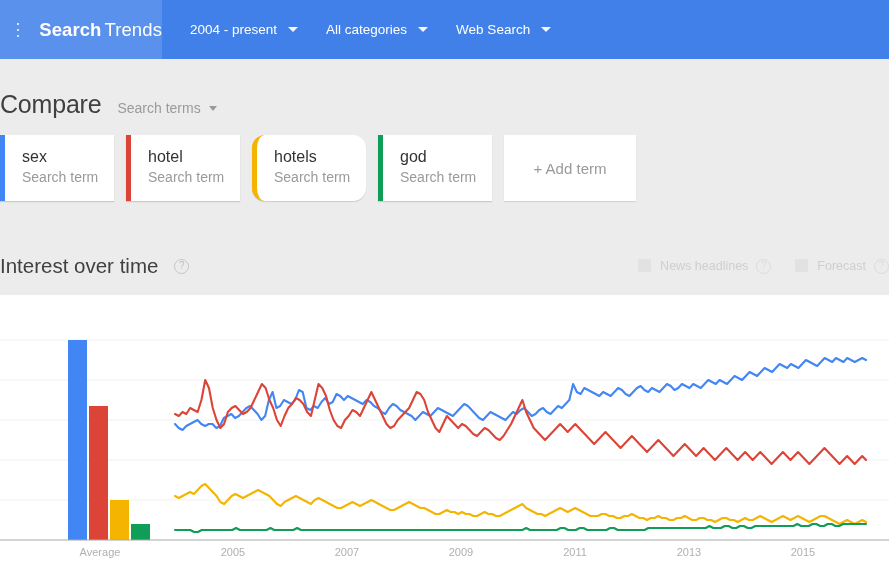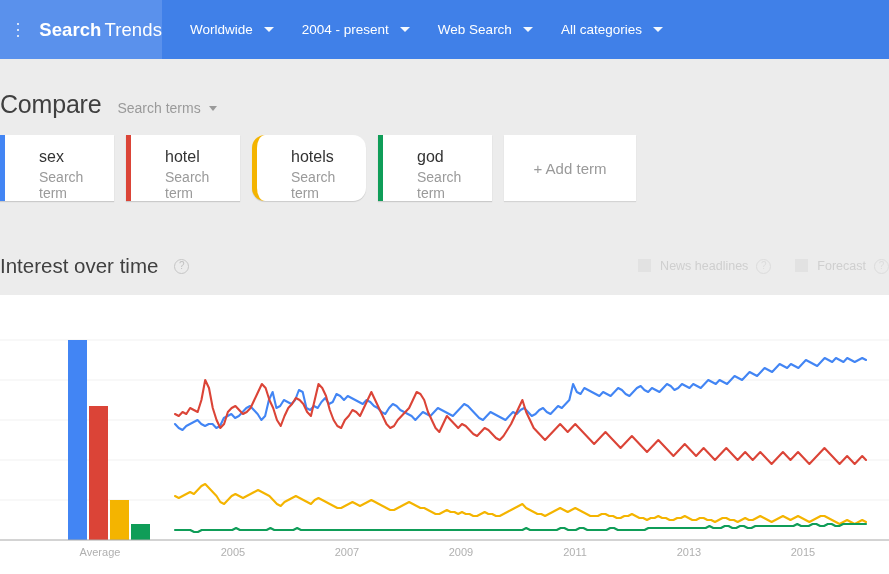--- a/index.html
+++ b/index.html
@@ -66,21 +66,21 @@
     border-right: 4.5px solid transparent;
     border-top: 5px solid #9a9a9a;
   }
 
   .cards { position: absolute; top: 135px; left: 0; display: flex; }
   .card {
     position: relative; width: 114px; height: 66px;
     background: #fff; margin-right: 12px;
     border-left: 5px solid #0369a1;
     box-shadow: 0 1px 1px rgba(0,0,0,.14);
-    padding: 13px 0 0 34px; cursor: pointer;
+    padding: 13px 0 0 17px; cursor: pointer;
   }
   .card .term { font-size: 16px; color: #333; line-height: 18px; }
   .card .sub { font-size: 14px; color: #9a9a9a; margin-top: 3px; }
   .card.add {
     border-left: none; display: flex; align-items: center; justify-content: center;
     width: 132px; padding: 0; box-shadow: 0 1px 1px rgba(0,0,0,.10);
   }
   .card.add .addlabel { font-size: 15px; color: #9a9a9a; }
 
   
@@ -126,33 +126,29 @@
         <i></i>
           <i></i>
           <i></i>
       </span>
       <span class="brand-text">
         <span class="g">Search</span><span class="t">Trends</span>
       </span>
     </div>
     <div class="navitems">
       <div class="navitem">
-        <span>Worldwide</span>
-        <span class="caret"></span>
-      </div>
-      <div class="navitem">
         <span>2004 - present</span>
         <span class="caret"></span>
       </div>
       <div class="navitem">
+        <span>All categories</span>
+        <span class="caret"></span>
+      </div>
+      <div class="navitem">
         <span>Web Search</span>
-        <span class="caret"></span>
-      </div>
-      <div class="navitem">
-        <span>All categories</span>
         <span class="caret"></span>
       </div>
     </div>
   </div>
 
   <div class="compare-row">
     <span class="compare-title">Compare</span>
     <span class="compare-select">
       <span>Search terms</span>
       <span class="caret"></span>

